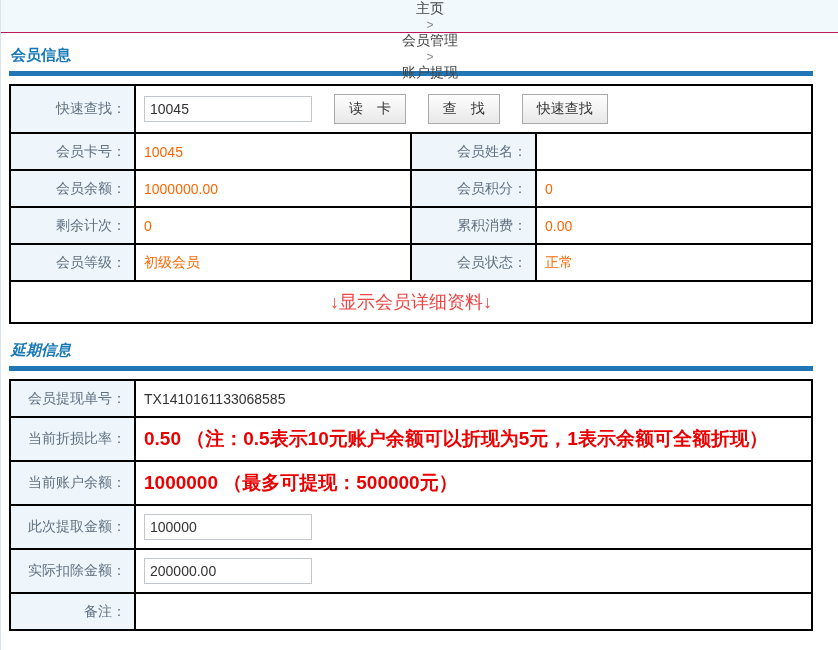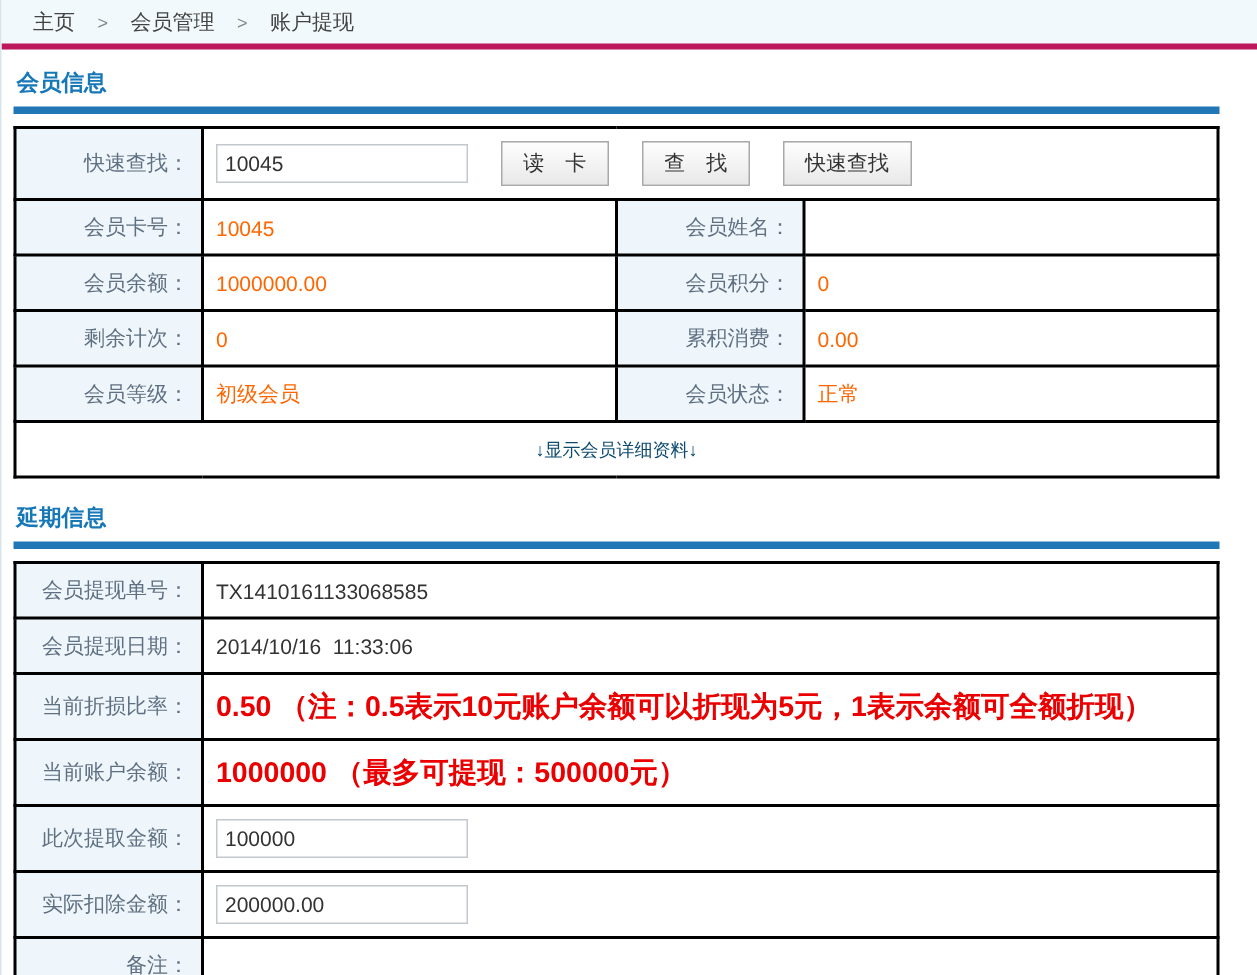--- a/index.html
+++ b/index.html
@@ -7,23 +7,23 @@
   body {
     width:838px; height:650px;
     background:#ffffff;
     font-family:"Liberation Sans","DejaVu Sans",sans-serif;
     border-left:1px solid #d9e4ec;
     overflow:hidden;
   }
   
   .breadcrumb {
     height:33px; background:#f2f9fc;
-    border-bottom:4px solid #be185d;
+    border-bottom:1px solid #be185d;
     display:flex; align-items:center;
-    padding-left:21px; font-size:14px; color:#444;
+    padding-left:21px; font-size:14px; color:#444;flex-direction:column;
   }
   .breadcrumb .crumb { cursor:pointer; }
   .breadcrumb .sep { margin:0 15px; color:#888; font-size:12px; }
 
   .content { margin:0 25px 0 8px; }
 
   .section-title { color:#1778b8; font-weight:bold; font-size:15px; margin:13px 0 6px 2px; }
   .blue-bar { height:5px; background:#2177b5; }
 
   table.info { width:100%; border-collapse:collapse; margin-top:8px; font-size:14px; table-layout:fixed; }
@@ -37,21 +37,21 @@
     padding:2px 5px; font-size:14px; color:#333;
     font-family:"Liberation Sans",sans-serif; vertical-align:middle;
   }
   .btn-gray {
     background:linear-gradient(#fefefe,#e8e8e8);
     border:1px solid #a9a9a9; padding:5px 14px;
     font-size:14px; color:#333; margin-left:18px; cursor:pointer;
     font-family:Liberation Sans, sans-serif; white-space:pre;
   }
   .link-row td { padding:3px; text-align:center; height:23px; }
-  .detail-link { color:#0c4a6e; font-size:12px; text-decoration:none; cursor:pointer; }
+  .detail-link { color:#ef4444; font-size:18px; text-decoration:none; cursor:pointer; }
 
   .tbl-header td { font-weight:bold; color:#333; text-align:center; padding:5px; height:26px; }
   .bold-val { color:#333; font-weight:normal; white-space:pre; }
   .red-val { color:#ea0000; font-weight:bold; font-size:19px; }
 
   .remark-td { padding:5px 8px; }
 </style>
 </head>
 <body>
 
@@ -110,36 +110,32 @@
       <td class="val">正常</td>
     </tr>
     <tr class="link-row">
       <td colspan="4">
         <a class="detail-link">↓显示会员详细资料↓</a>
       </td>
     </tr>
   </tbody>
     </table>
 
-  <div class="section-title" style="margin-top:17px;">延期信息</div>
+  <div class="section-title" style="margin-top:17px;font-style:italic;">延期信息</div>
   <div class="blue-bar"></div>
 
   <table class="info">
     <colgroup>
         <col class="c-lbl">
         <col>
       </colgroup>
     <tbody>
     <tr>
       <td class="lbl">会员提现单号：</td>
       <td><span class="bold-val">TX1410161133068585</span></td>
-    </tr>
-    <tr>
-      <td class="lbl">会员提现日期：</td>
-      <td><span class="bold-val">2014/10/16  11:33:06</span></td>
     </tr>
     <tr>
       <td class="lbl">当前折损比率：</td>
       <td><span class="red-val">0.50 （注：0.5表示10元账户余额可以折现为5元，1表示余额可全额折现）</span></td>
     </tr>
     <tr>
       <td class="lbl">当前账户余额：</td>
       <td><span class="red-val">1000000 （最多可提现：500000元）</span></td>
     </tr>
     <tr>

